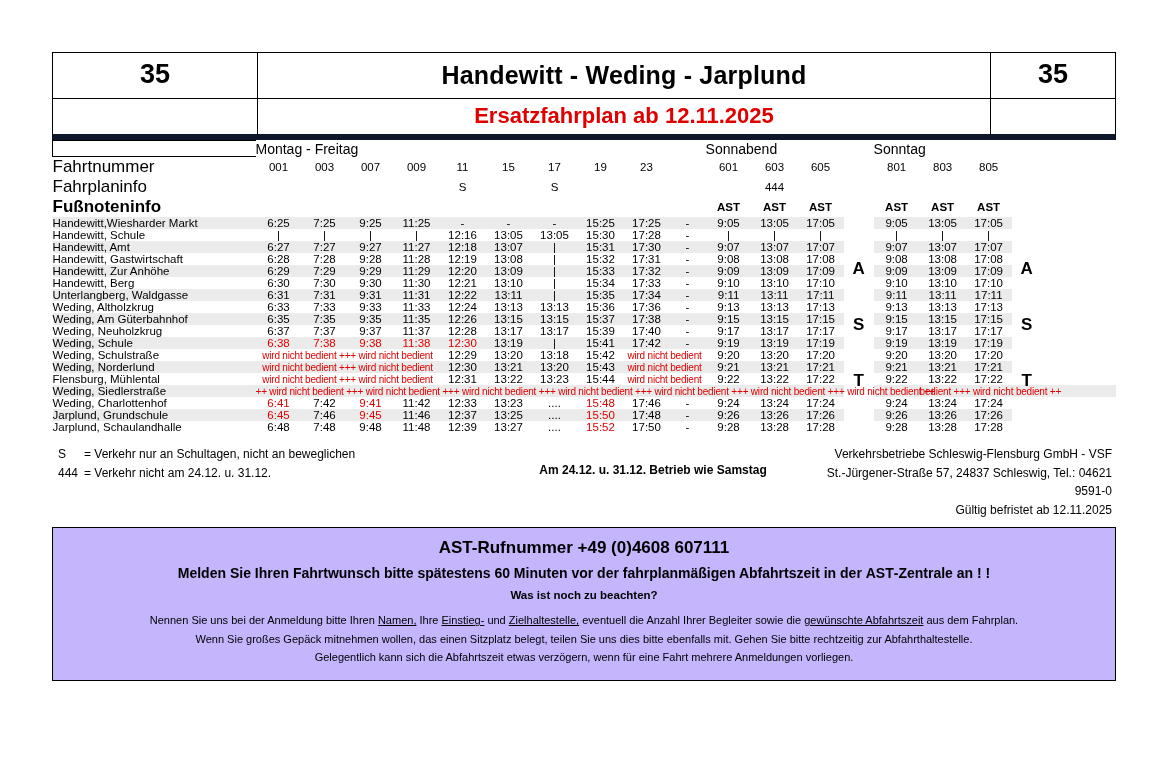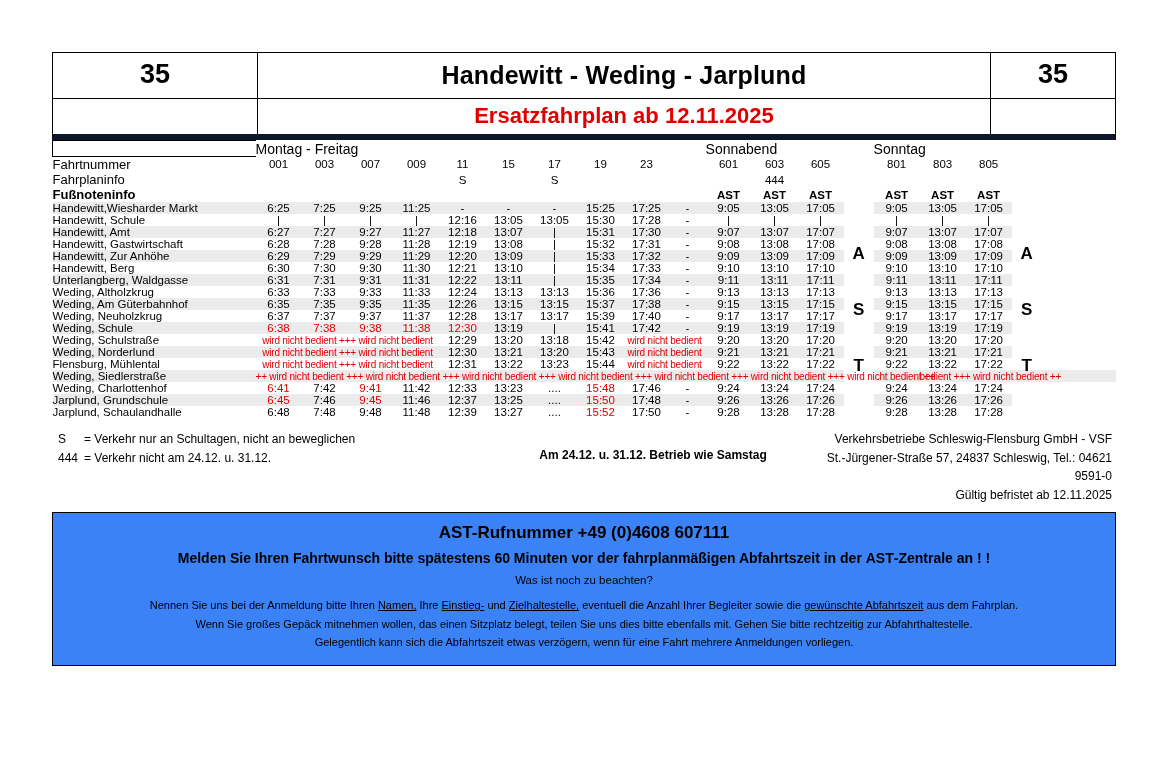--- a/index.html
+++ b/index.html
@@ -96,21 +96,21 @@
   }
   .cell-stop {
     text-align: left;
     padding-left: 4px;
     font-size: 11.5px;
     border-left: 1px solid #000;
   }
   .row-lbl {
     text-align: left;
     padding-left: 4px;
-    font-size: 13px;
+    font-size: 17px;
     border-left: 1px solid #000;
   }
   td.t {
     text-align: center;
     font-size: 11.5px;
   }
   tr.alt td { background: #ebebeb; }
   tr.plain td { background: #ffffff; }
   .red { color: #e00000; }
   .bold { font-weight: bold; }
@@ -142,29 +142,29 @@
   }
   .legend-left { width: 430px; line-height: 1.55; }
   .legend-mid { width: 330px; text-align: center; font-weight: bold; font-size: 12px; padding-top: 18px;}
   .legend-right { flex: 1; text-align: right; line-height: 1.55; font-size: 12px; padding-right: 4px;}
   .legend-left .lk { display: inline-block; width: 26px; }
 
   
   .notice {
     margin-top: 8px;
     border: 1px solid #000;
-    background: #3b82f6;
+    background: #c4b5fd;
     text-align: center;
     padding: 10px 14px 14px 14px;
     box-sizing: border-box;
   }
   .notice-1 { font-size: 17px; font-weight: bold; margin-bottom: 7px; }
   .notice-2 { font-size: 14px; margin-bottom: 8px; font-weight: bold; }
   .notice-3 { font-size: 17px; font-weight: bold; margin-bottom: 12px; }
-  .notice-4 { font-size: 11.5px; font-weight: normal; margin-bottom: 10px; }
+  .notice-4 { font-size: 11.5px; font-weight: bold; margin-bottom: 10px; }
   .notice-5 { font-size: 11px; line-height: 1.65; }
   u { text-decoration: underline; }
 </style>
 </head>
 <body>
 
 <div class="page">
   <div class="sheet">
 
     <div class="hdr">

